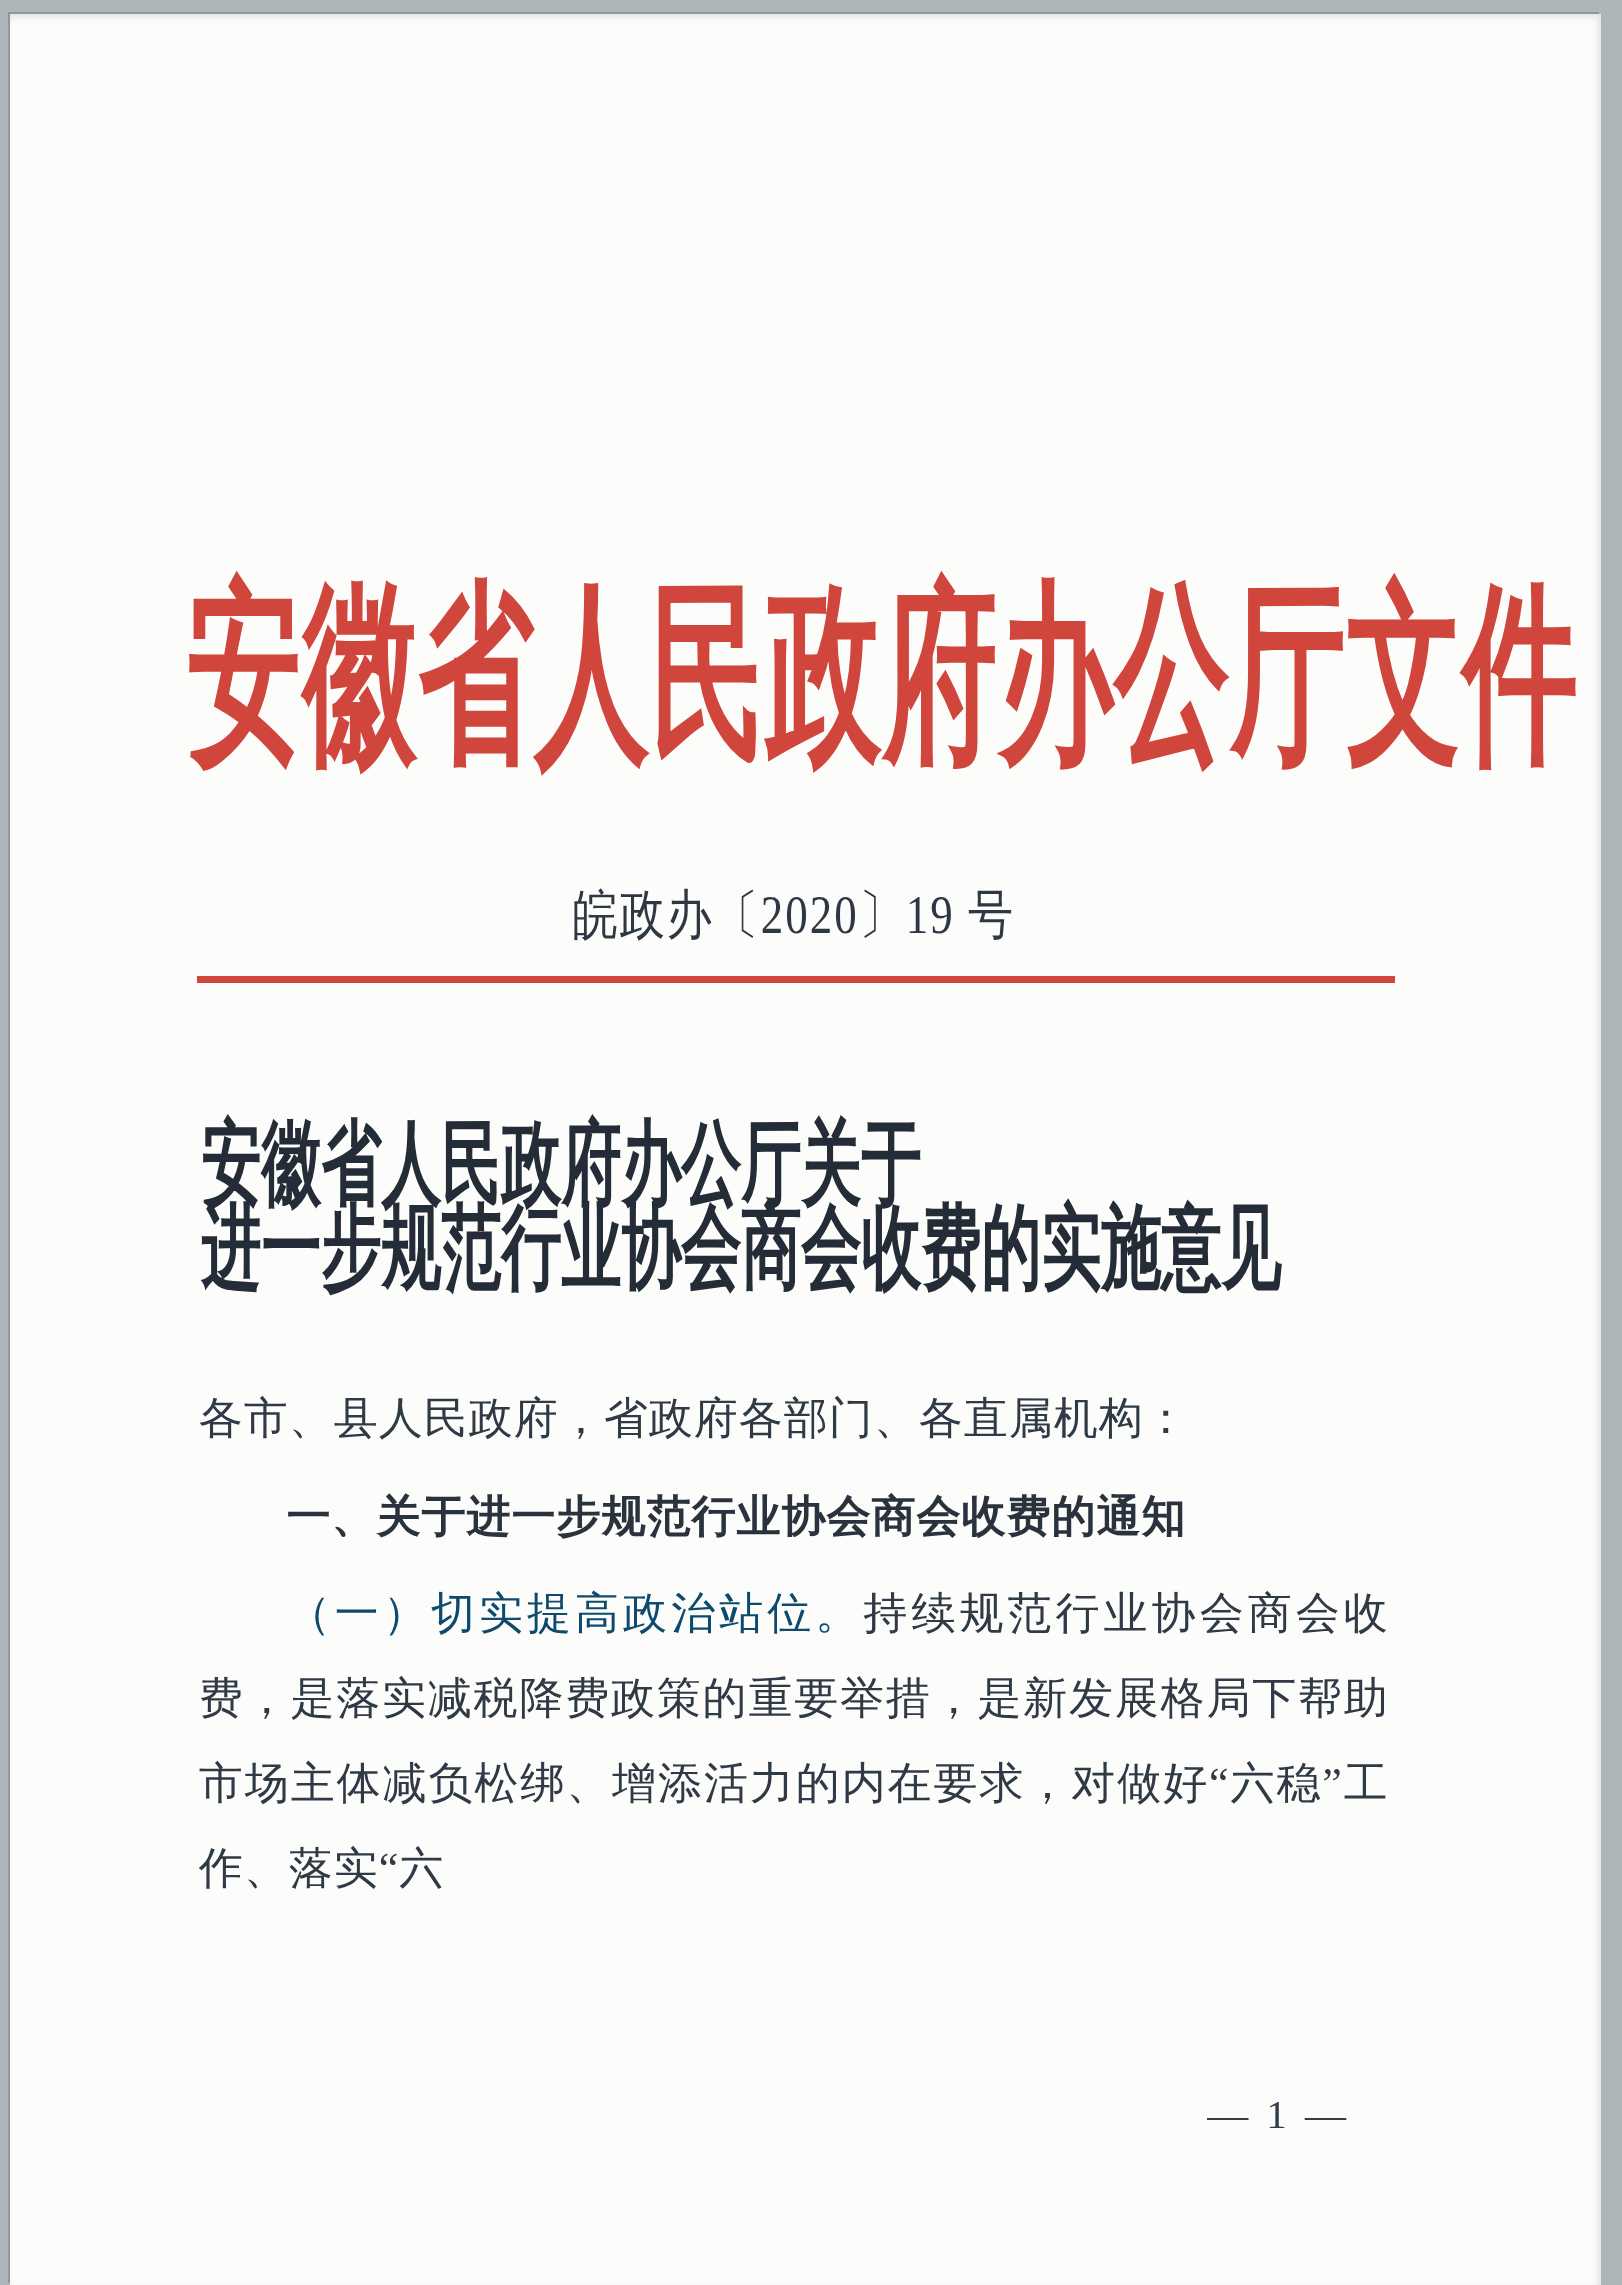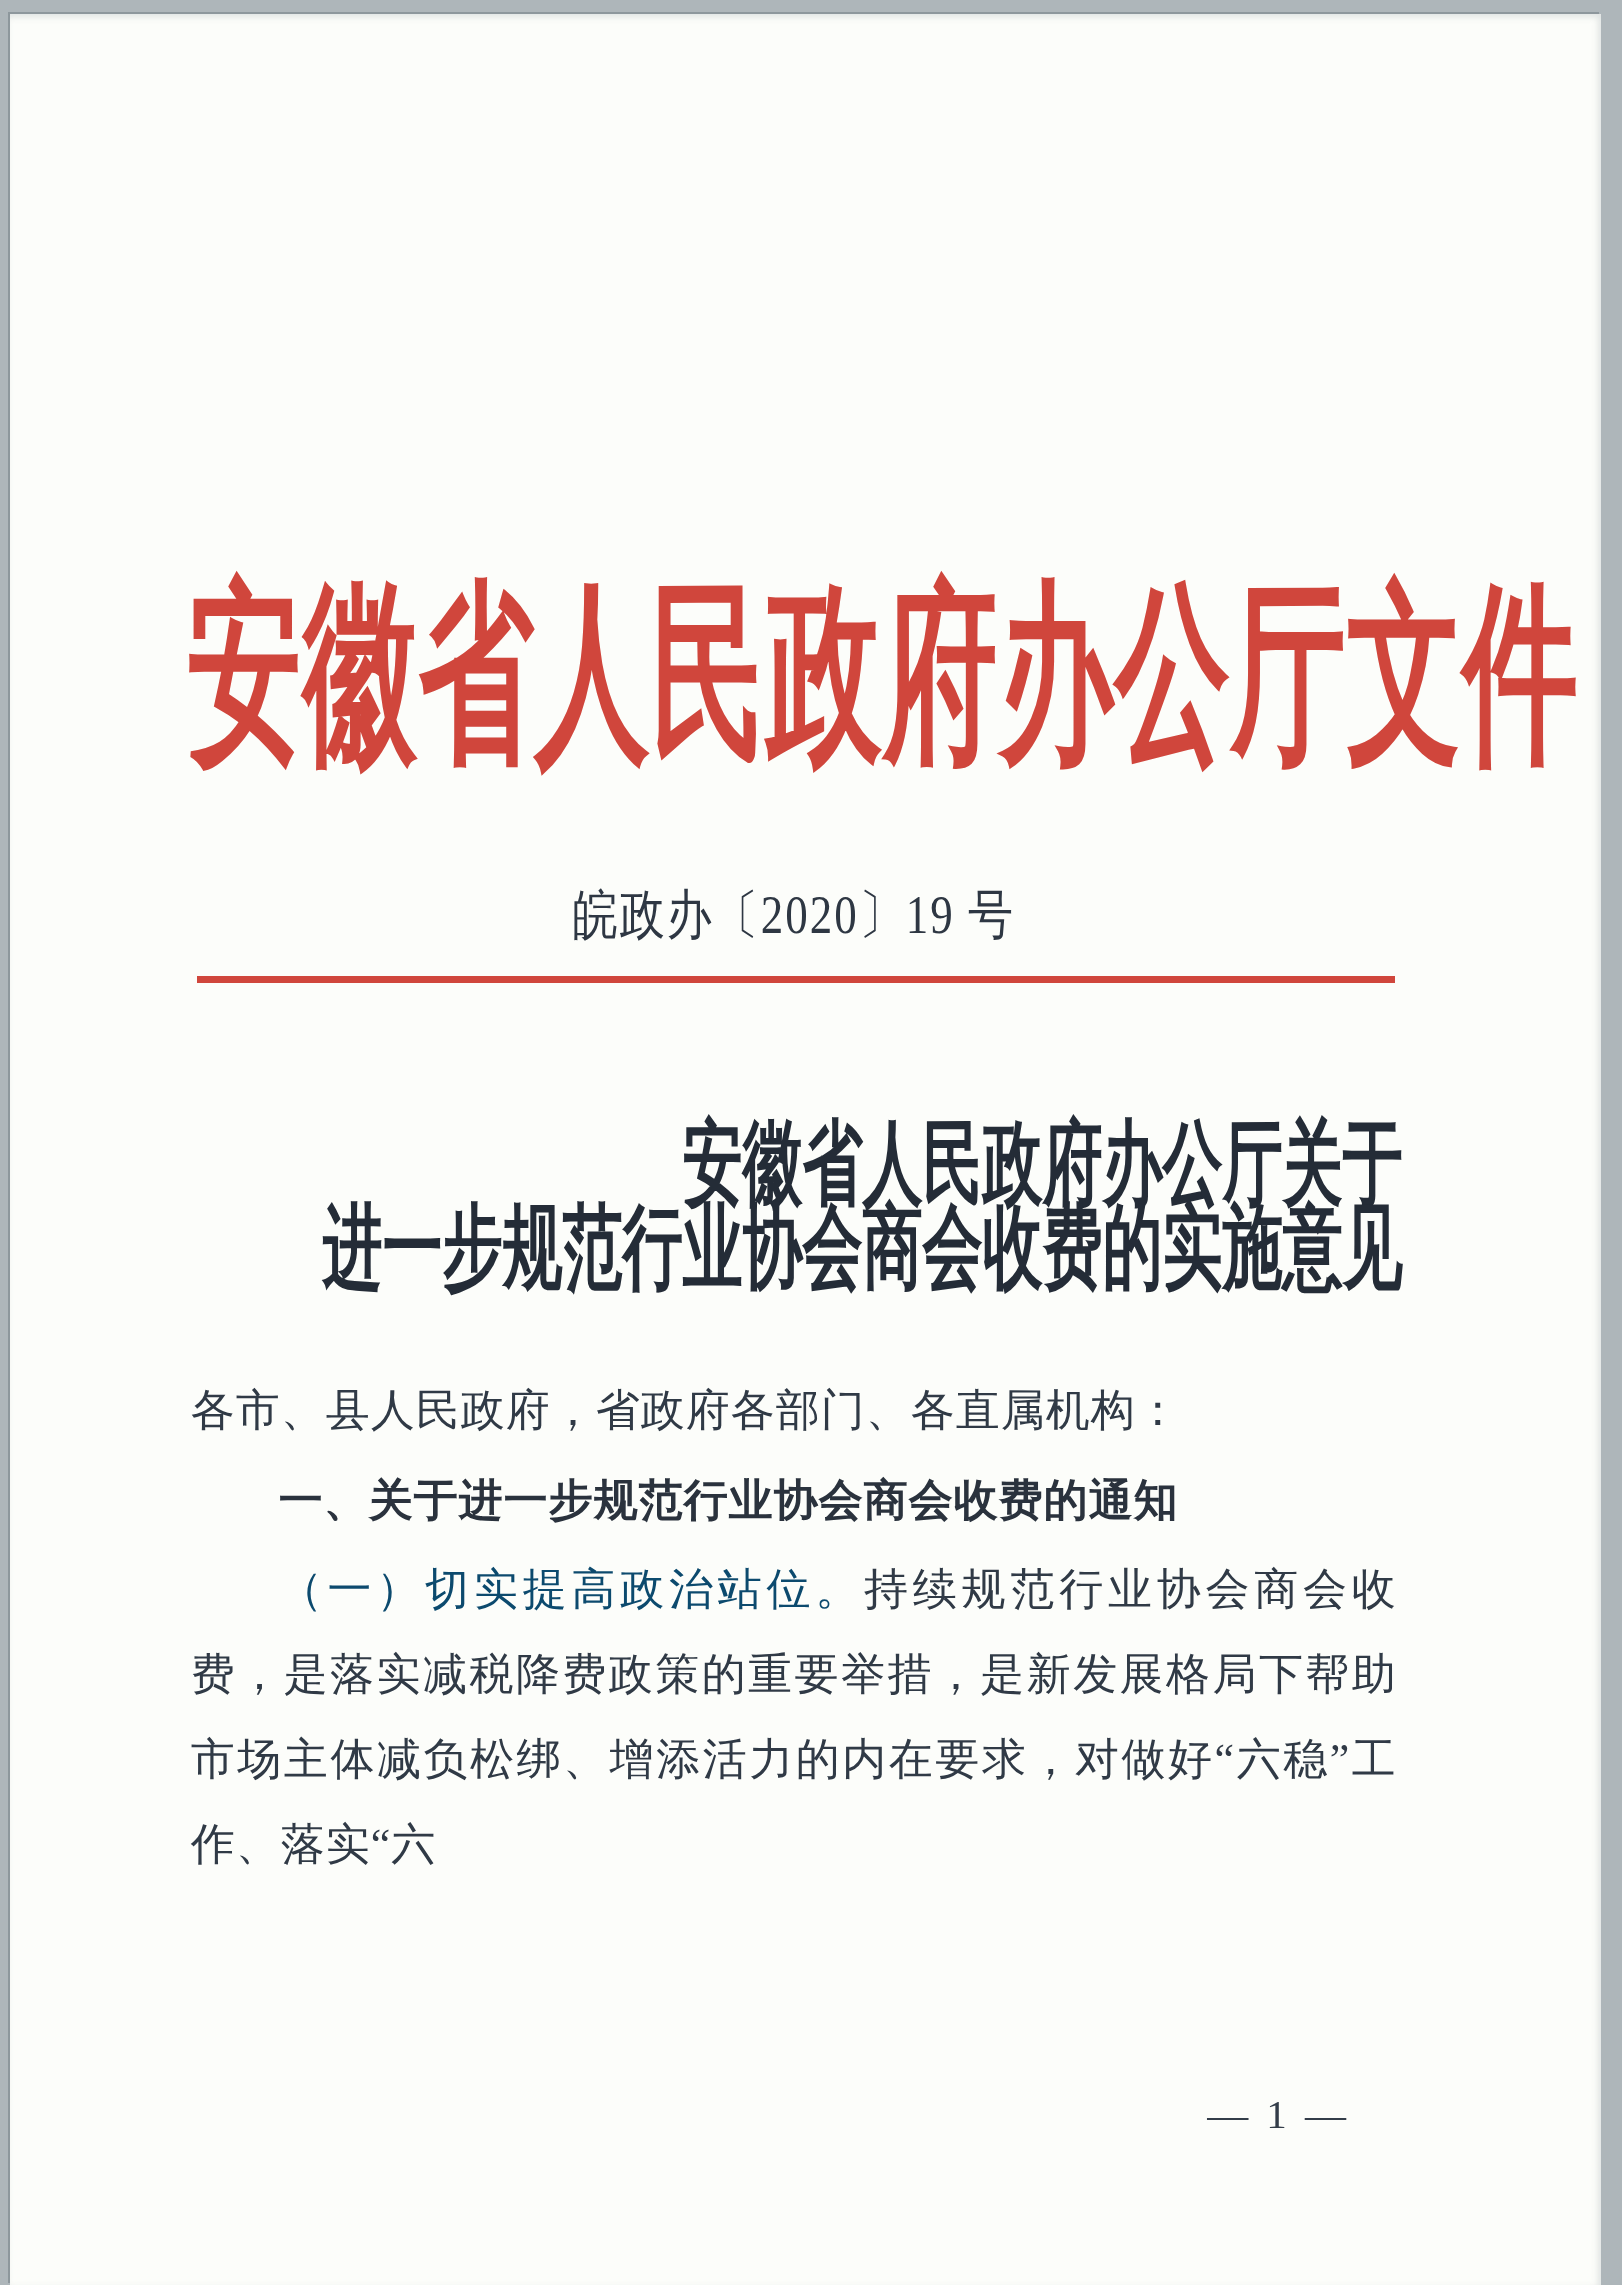--- a/index.html
+++ b/index.html
@@ -60,23 +60,23 @@
     position: absolute;
     top: 962px;
     left: 9.8px;
     width: 1198px;
     height: 7.8px;
     background: #d0463c;
   }
   .doc-title {
     position: absolute;
     top: 1108px;
-    left: 2px;
+    left: 15px;
     width: 100%;
-    text-align: right;
+    text-align: left;
     color: #242c37;
     font-weight: bold;
     font-size: 60px;
   }
   .doc-title .t-line {
     display: block;
     height: 84px;
     line-height: 84px;
     transform: scaleY(1.55);
     transform-origin: 50% 50%;
@@ -87,21 +87,21 @@
     top: 1350px;
     left: 0;
     width: 1214px;
     font-size: 44px;
     line-height: 85px;
     letter-spacing: 1px;
     color: #303a46;
     text-align: justify;
   }
   .body-text p {
-    margin: 4px;
+    margin: 12px;
     padding: 0;
   }
   .p-indent { text-indent: 2em; }
   .section-heading {
     text-indent: 2em;
     font-family: "Liberation Sans", "DejaVu Sans", sans-serif;
     font-weight: bold;
     color: #2a323d;
   }
   .bold-lead {

